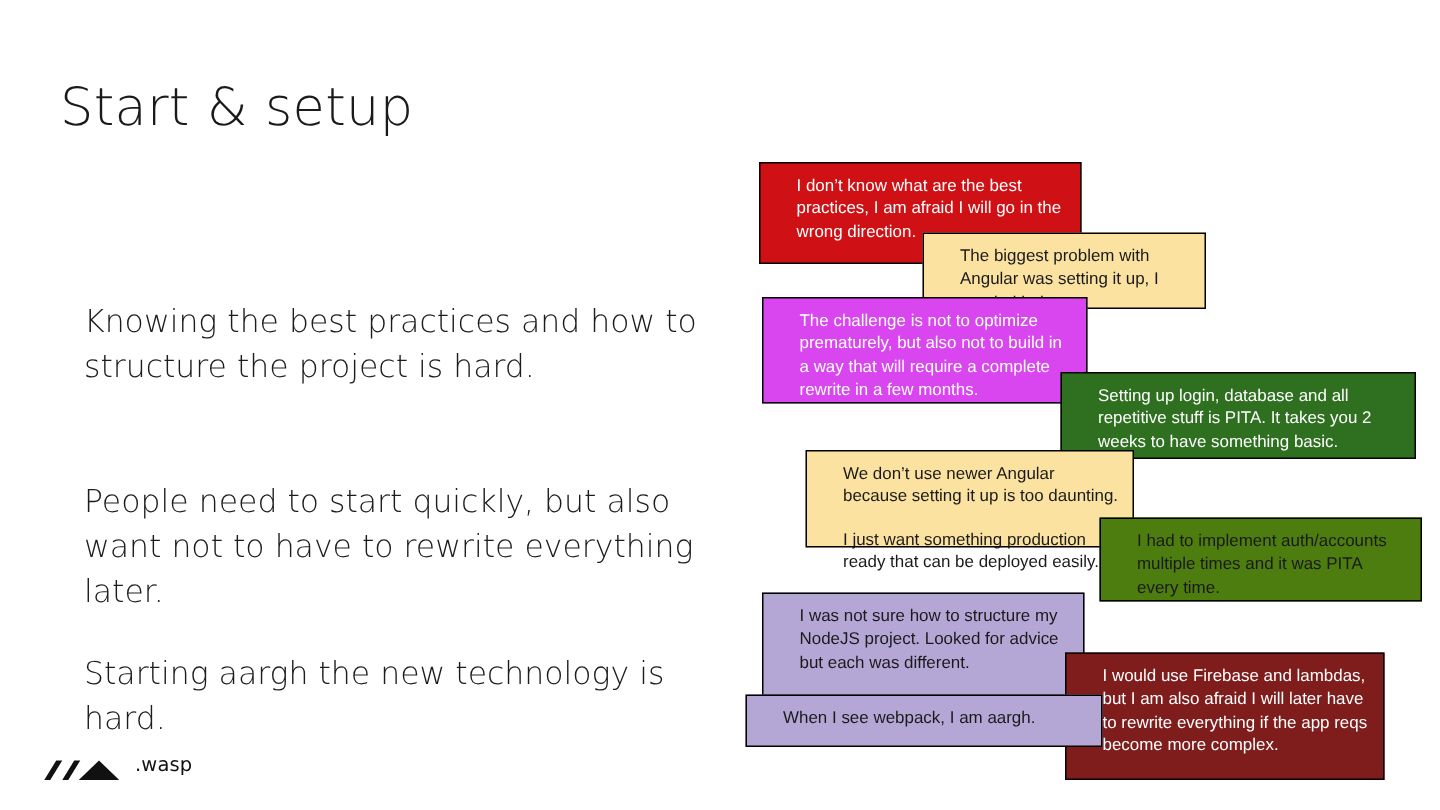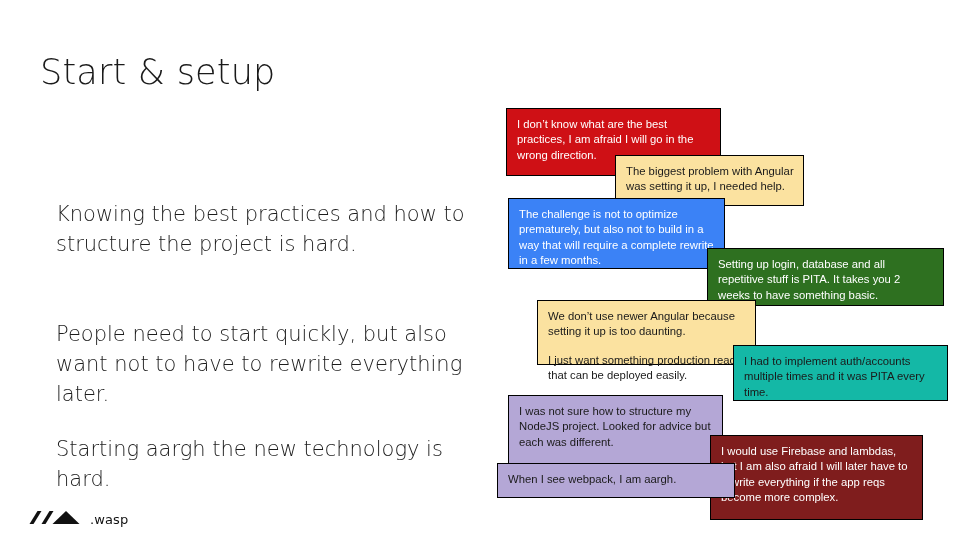--- a/index.html
+++ b/index.html
@@ -48,37 +48,37 @@
   #bullet-1 { top: 320px; }
   #bullet-2 { top: 435px; }
 
   
   .quote-box {
     position: absolute;
     box-sizing: border-box;
     border: 1px solid #000000;
     font-size: 11.3px;
     line-height: 1.36;
-    padding: 8px 9px 7px 10px;
+    padding: 8px 9px 7px 24px;
     font-family: "Liberation Sans", sans-serif;
   }
   .quote-box p {
     margin: 0;
   }
   .quote-box p + p {
     margin-top: 13px;
   }
 
   
   #footer-logo {
     position: absolute;
     left: 28px;
     top: 503px;
     display: flex;
-    align-items: flex-end;
+    align-items: flex-start;
     height: 24px;
   }
   #logo-mark {
     display: block;
   }
   #logo-text {
     margin-left: 9px;
     font-family: "DejaVu Sans", sans-serif;
     font-size: 13px;
     font-weight: 400;
@@ -99,31 +99,31 @@
 
   <div class="bullet" id="bullet-2">Starting aargh the new technology is hard.</div>
 
   <div id="quote-layer">
       <div class="quote-box" style="left: 506px; top: 108px; width: 215px; height: 68px; background: rgb(207, 16, 21); color: rgb(255, 255, 255); border-color: rgb(0, 0, 0); z-index: 1;">
         <p>I don’t know what are the best practices, I am afraid I will go in the wrong direction.</p>
       </div>
       <div class="quote-box" style="left: 615px; top: 155px; width: 189px; height: 51px; background: rgb(251, 226, 160); color: rgb(26, 26, 26); border-color: rgb(0, 0, 0); z-index: 2;">
         <p>The biggest problem with Angular was setting it up, I needed help.</p>
       </div>
-      <div class="quote-box" style="left: 508px; top: 198px; width: 217px; height: 71px; background: #3b82f6; color: rgb(255, 255, 255); border-color: rgb(0, 0, 0); z-index: 3;">
+      <div class="quote-box" style="left: 508px; top: 198px; width: 217px; height: 71px; background: #d946ef; color: rgb(255, 255, 255); border-color: rgb(0, 0, 0); z-index: 3;">
         <p>The challenge is not to optimize prematurely, but also not to build in a way that will require a complete rewrite in a few months.</p>
       </div>
       <div class="quote-box" style="left: 690px; top: 248px; width: 237px; height: 58px; background: rgb(46, 112, 32); color: rgb(255, 255, 255); border-color: rgb(0, 0, 0); z-index: 4; margin-left: 17px;">
         <p>Setting up login, database and all repetitive stuff is PITA. It takes you 2 weeks to have something basic.</p>
       </div>
       <div class="quote-box" style="left: 537px; top: 300px; width: 219px; height: 65px; background: rgb(251, 226, 160); color: rgb(26, 26, 26); border-color: rgb(0, 0, 0); z-index: 5;">
         <p>We don’t use newer Angular because setting it up is too daunting.</p>
         <p>I just want something production ready that can be deployed easily.</p>
       </div>
-      <div class="quote-box" style="left: 733px; top: 345px; width: 215px; height: 56px; background: #14b8a6; color: rgb(26, 26, 26); border-color: rgb(0, 0, 0); z-index: 6;">
+      <div class="quote-box" style="left: 733px; top: 345px; width: 215px; height: 56px; background: #4d7c0f; color: rgb(26, 26, 26); border-color: rgb(0, 0, 0); z-index: 6;">
         <p>I had to implement auth/accounts multiple times and it was PITA every time.</p>
       </div>
       <div class="quote-box" style="left: 508px; top: 395px; width: 215px; height: 69px; background: rgb(180, 167, 214); color: rgb(26, 26, 26); border-color: rgb(0, 0, 0); z-index: 7;">
         <p>I was not sure how to structure my NodeJS project. Looked for advice but each was different.</p>
       </div>
       <div class="quote-box" style="left: 710px; top: 415px; width: 213px; height: 85px; background: #7f1d1d; color: rgb(255, 255, 255); border-color: rgb(0, 0, 0); z-index: 8; margin-top: 20px;">
         <p>I would use Firebase and lambdas, but I am also afraid I will later have to rewrite everything if the app reqs become more complex.</p>
       </div>
       <div class="quote-box" style="left: 497px; top: 446px; width: 238px; height: 35px; background: rgb(180, 167, 214); color: rgb(26, 26, 26); border-color: rgb(0, 0, 0); z-index: 9; margin-top: 17px;">
         <p>When I see webpack, I am aargh.</p>

